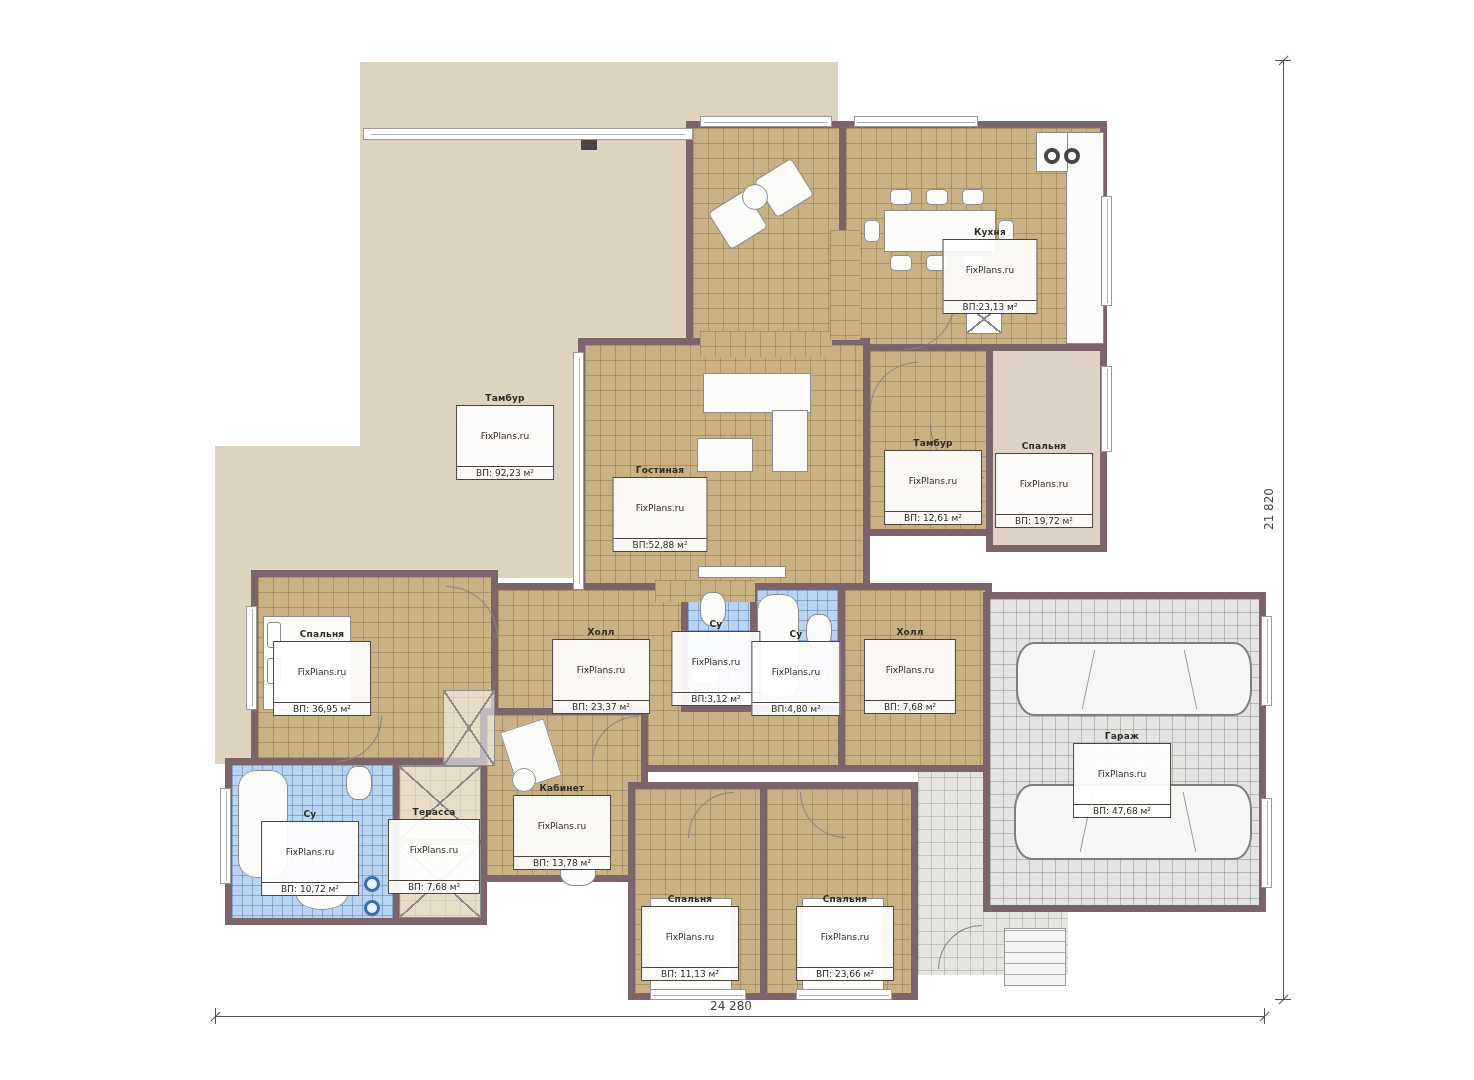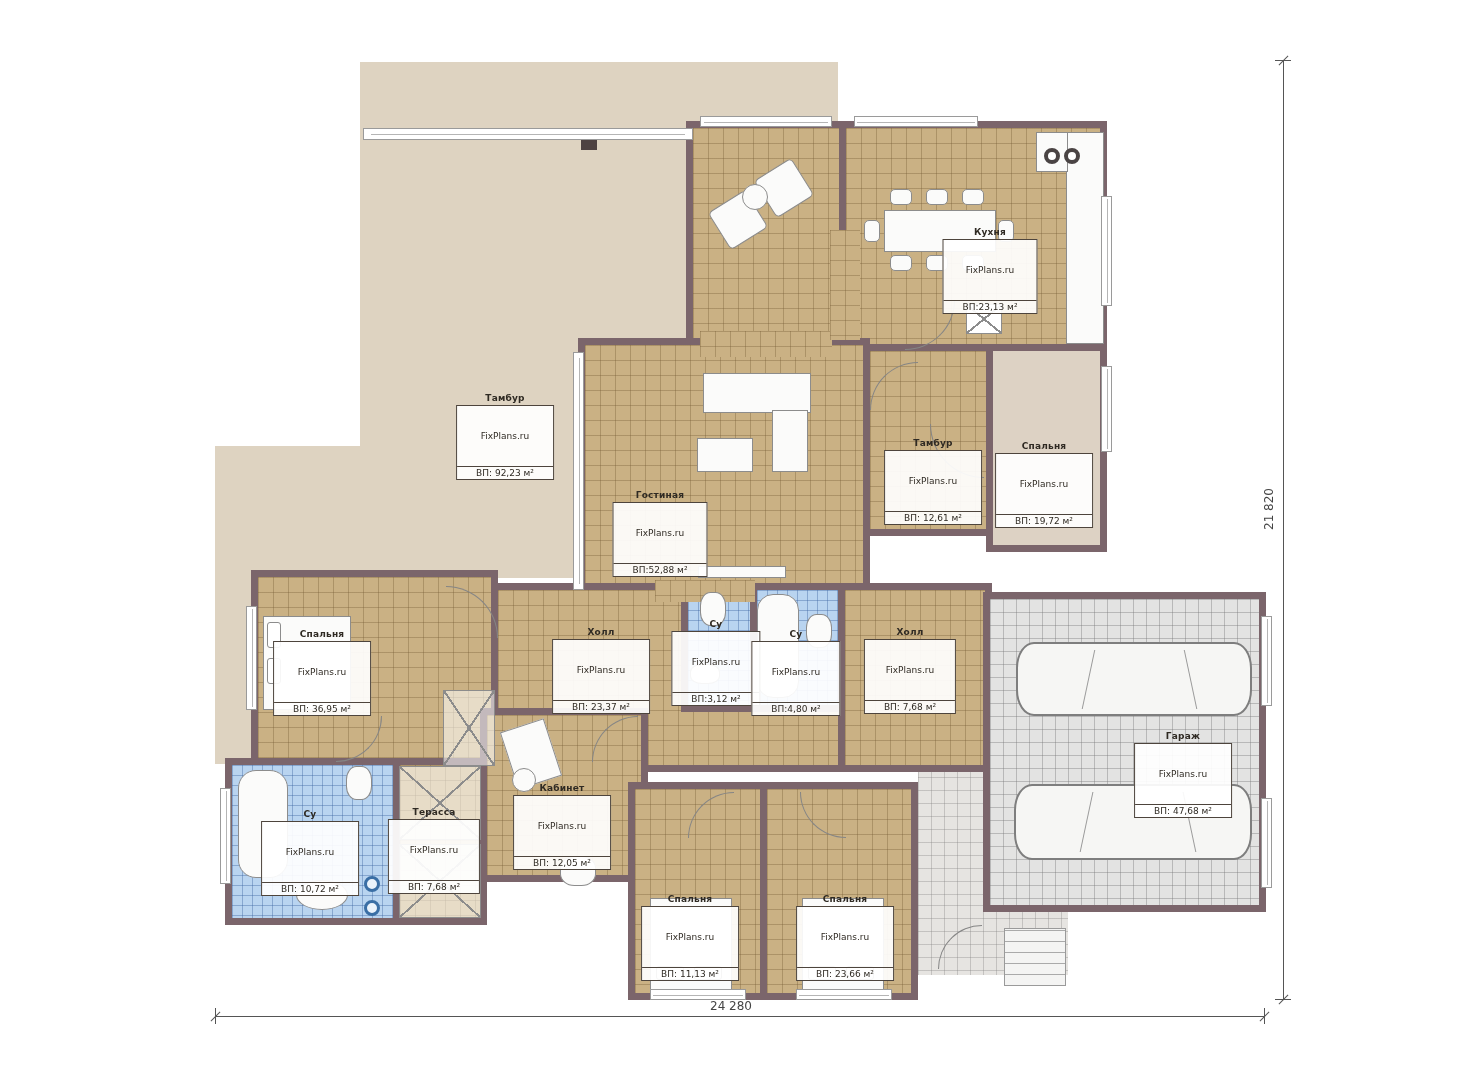--- a/index.html
+++ b/index.html
@@ -193,21 +193,21 @@
   <div class="label" style="left:505px;top:392px;">
     <div class="nm">Тамбур</div>
     <div class="bx"><div>FixPlans.ru</div>
       <div>ВП: 92,23 м²</div></div>
   </div>
   <div class="label" style="left:990px;top:226px;">
     <div class="nm">Кухня</div>
     <div class="bx"><div>FixPlans.ru</div>
       <div>ВП:23,13 м²</div></div>
   </div>
-  <div class="label" style="left:660px;top:489px;">
+  <div class="label" style="left:660px;top:464px;">
     <div class="nm">Гостиная</div>
     <div class="bx"><div>FixPlans.ru</div>
       <div>ВП:52,88 м²</div></div>
   </div>
   <div class="label" style="left:933px;top:437px;">
     <div class="nm">Тамбур</div>
     <div class="bx"><div>FixPlans.ru</div>
       <div>ВП: 12,61 м²</div></div>
   </div>
   <div class="label" style="left:1044px;top:440px;">
@@ -246,33 +246,33 @@
       <div>ВП: 10,72 м²</div></div>
   </div>
   <div class="label" style="left:434px;top:806px;">
     <div class="nm">Терасса</div>
     <div class="bx"><div>FixPlans.ru</div>
       <div>ВП: 7,68 м²</div></div>
   </div>
   <div class="label" style="left:562px;top:782px;">
     <div class="nm">Кабинет</div>
     <div class="bx"><div>FixPlans.ru</div>
-      <div>ВП: 12,05 м²</div></div>
+      <div>ВП: 13,78 м²</div></div>
   </div>
   <div class="label" style="left:690px;top:893px;">
     <div class="nm">Спальня</div>
     <div class="bx"><div>FixPlans.ru</div>
       <div>ВП: 11,13 м²</div></div>
   </div>
   <div class="label" style="left:845px;top:893px;">
     <div class="nm">Спальня</div>
     <div class="bx"><div>FixPlans.ru</div>
       <div>ВП: 23,66 м²</div></div>
   </div>
-  <div class="label" style="left:1183px;top:730px;">
+  <div class="label" style="left:1122px;top:730px;">
     <div class="nm">Гараж</div>
     <div class="bx"><div>FixPlans.ru</div>
       <div>ВП: 47,68 м²</div></div>
   </div>
 
   <div class="dimline" style="left:215px;top:1016px;width:1050px;height:1px;"></div>
   <div class="dimline" style="left:215px;top:1008px;width:1px;height:16px;"></div>
   <div class="dimline" style="left:1264px;top:1008px;width:1px;height:16px;"></div>
   <div class="dimtick" style="left:209px;top:1016px;"></div>
   <div class="dimtick" style="left:1258px;top:1016px;"></div>

